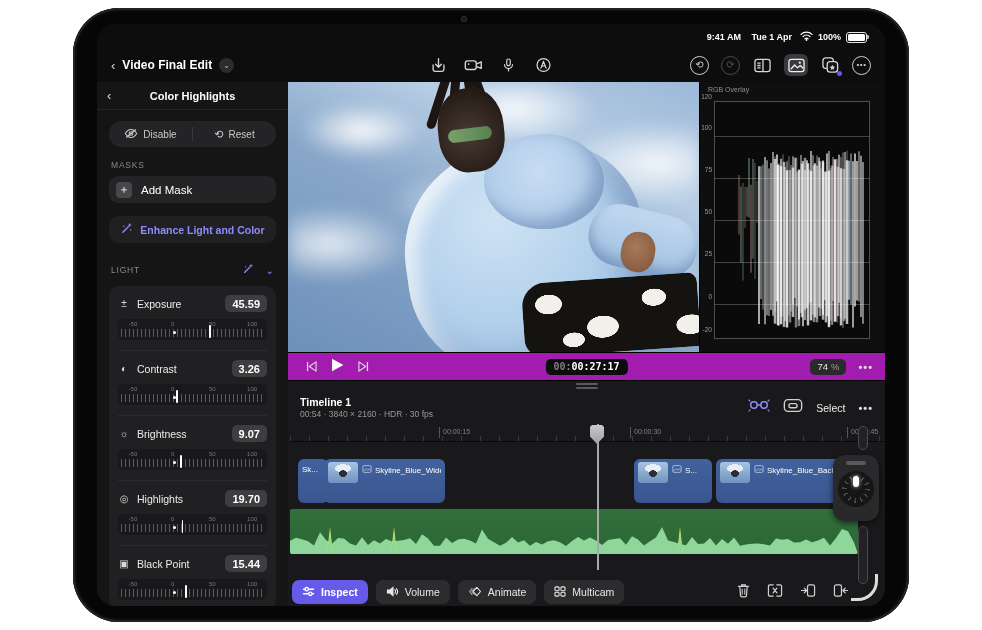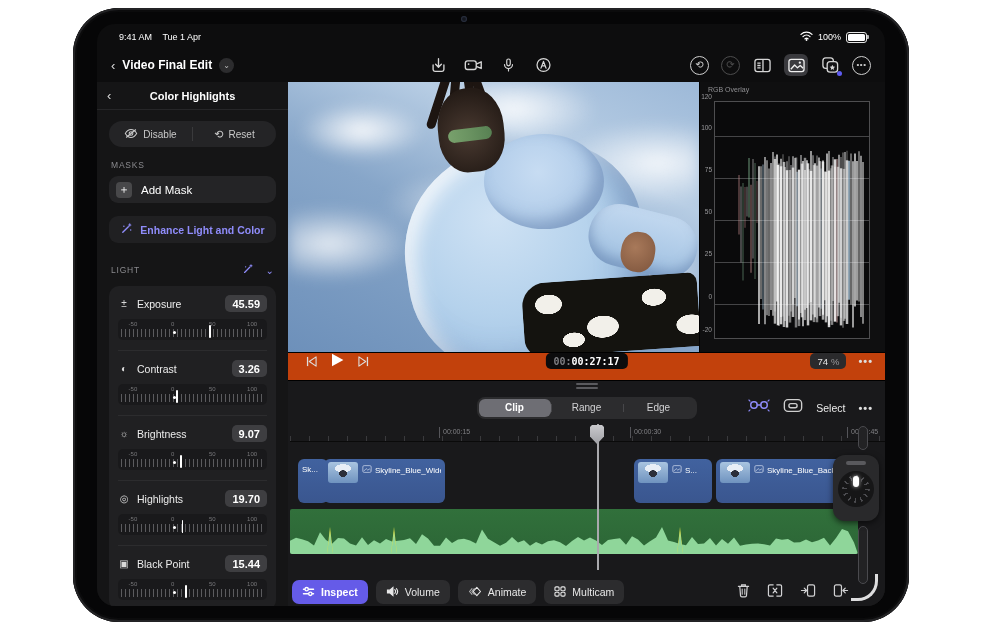--- a/index.html
+++ b/index.html
@@ -2,21 +2,21 @@
 <html><head>
 <meta charset="utf-8">
 <style>
   html,body{margin:0;padding:0;background:#fff;width:982px;height:630px;font-family:"Liberation Sans",sans-serif;-webkit-font-smoothing:antialiased;}
   .stage{position:relative;width:982px;height:630px;overflow:hidden;}
   
   .device{position:absolute;left:73px;top:8px;width:836px;height:614px;background:#060607;border-radius:46px;box-shadow:inset 0 0 0 2px #232325, inset 0 0 0 4px #0b0b0c;}
   .cam{position:absolute;left:388px;top:8px;width:6px;height:6px;border-radius:50%;background:#13161e;box-shadow:inset 0 0 1px 1px #2a3040;}
   .screen{position:absolute;left:24px;top:16px;width:788px;height:582px;background:#0d0d0e;border-radius:18px;overflow:hidden;display:flex;flex-direction:column;}
   
-  .statusbar{height:22px;display:flex;align-items:center;justify-content:space-between;padding:2px 18px 0 22px;color:#fff;font-size:9px;font-weight:normal;flex:0 0 auto;}
+  .statusbar{height:22px;display:flex;align-items:center;justify-content:flex-end;padding:2px 18px 0 22px;color:#fff;font-size:9px;font-weight:bold;flex:0 0 auto;}
   .sb-left span{margin-right:8px;}
   .sb-right{display:flex;align-items:center;gap:5px;}
   .batt{width:19px;height:9px;border:1px solid rgba(255,255,255,.9);border-radius:3px;position:relative;}
   .batt i{position:absolute;inset:1px;background:#fff;border-radius:1.5px;}
   .batt em{position:absolute;right:-3px;top:2.5px;width:2px;height:4px;background:rgba(255,255,255,.7);border-radius:0 1px 1px 0;}
   
   .titlebar{height:34px;display:flex;align-items:center;padding:0 14px;position:relative;flex:0 0 auto;color:#e8e8e8;}
   .tb-left{display:flex;align-items:center;gap:7px;}
   .tb-title{font-size:12px;font-weight:bold;color:#fff;}
   .chev{font-size:13px;color:#d8d8d8;}
@@ -84,21 +84,21 @@
     radial-gradient(24px 16px at 95% 70%,#f2f0ea 60%,transparent 62%),
     radial-gradient(18px 12px at 28% 80%,#f2f0ea 60%,transparent 62%),#14130f;}
   
   .scope{flex:1;position:relative;background:#0f0f10;border-left:1px solid #000;}
   .scope-title{position:absolute;top:4px;left:8px;font-size:7px;color:#8f8f92;}
   .plot{position:absolute;left:14px;top:19px;width:154px;height:236px;background:#0a0a0b;border:1px solid #4e4e50;}
   .grid{position:absolute;left:0;right:0;height:1px;background:#454547;}
   .ylab{position:absolute;left:0;width:12px;text-align:right;font-size:6.5px;color:#9a9a9d;}
   .scopewave{position:absolute;left:0;top:0;}
   
-  .transport{height:27px;flex:0 0 auto;background:#c2410c;border-top:1px solid #000;display:flex;align-items:flex-start;position:relative;padding:0 12px 0 18px;}
+  .transport{height:27px;flex:0 0 auto;background:#a21caf;border-top:1px solid #000;display:flex;align-items:center;position:relative;padding:0 12px 0 18px;}
   .tp-left{display:flex;align-items:center;gap:14px;color:#e3e3e3;}
   .timecode{position:absolute;left:50%;transform:translateX(-50%);background:#0c0c0d;border-radius:5px;padding:2.5px 8px;font-family:"DejaVu Sans Mono",monospace;font-size:10px;font-weight:bold;color:#fff;}
   .timecode .tdim{color:#7e7e82;}
   .tp-right{margin-left:auto;display:flex;align-items:center;gap:12px;}
   .zoombox{background:#2a2a2c;border-radius:5px;padding:2.5px 7px;font-size:9.5px;color:#e6e6e6;}
   .zoombox .pct{color:#9a9a9d;margin-left:3px;}
   .dots{color:#dedede;font-size:11px;letter-spacing:1px;font-weight:bold;}
   
   .timeline{flex:1;background:#19191b;display:flex;flex-direction:column;border-top:1px solid #000;min-height:0;}
   .dragstrip{height:10px;display:flex;flex-direction:column;align-items:center;justify-content:center;gap:2px;flex:0 0 auto;}
@@ -516,24 +516,23 @@
           <span class="dots">•••</span>
         </div>
       </div>
 
       <div class="timeline">
         <div class="dragstrip">
                 <i></i>
                 <i></i>
               </div>
         <div class="tl-header">
-          <div class="segmented">
-            <span class="seg selected">Clip</span>
-            <span class="seg">Range</span>
-            <span class="seg">Edge</span>
+          <div>
+            <div class="tl-name">Timeline 1</div>
+            <div class="tl-info">00:54 · 3840 × 2160 · HDR · 30 fps</div>
           </div>
           <div class="tl-hright">
             <span><svg width="22" height="15" viewBox="0 0 24 16" fill="none" stroke="#8d8af8" stroke-width="1.6" stroke-linecap="round">
                       <rect x="3" y="4" width="7" height="7" rx="3.2"></rect>
                       <rect x="14" y="4" width="7" height="7" rx="3.2"></rect>
                       <path d="M10 7.5 h4"></path>
                       <path d="M1 2 l1.2 1.2 M23 2 l-1.2 1.2 M1 14 l1.2-1.2 M23 14 l-1.2-1.2" stroke-width="1.2"></path>
                     </svg></span>
             <span><svg width="20" height="15" viewBox="0 0 22 16" fill="none" stroke="#cfcfcf" stroke-width="1.5">
                       <rect x="1.5" y="1.5" width="19" height="13" rx="4"></rect>

